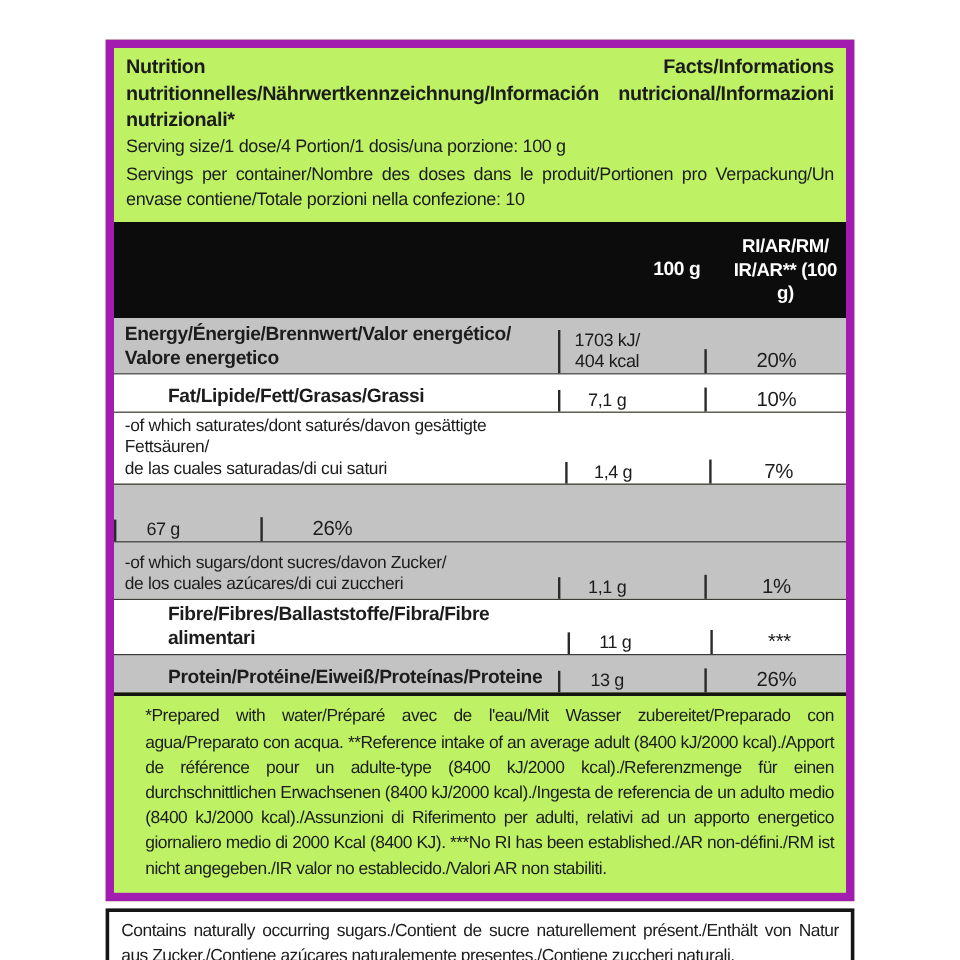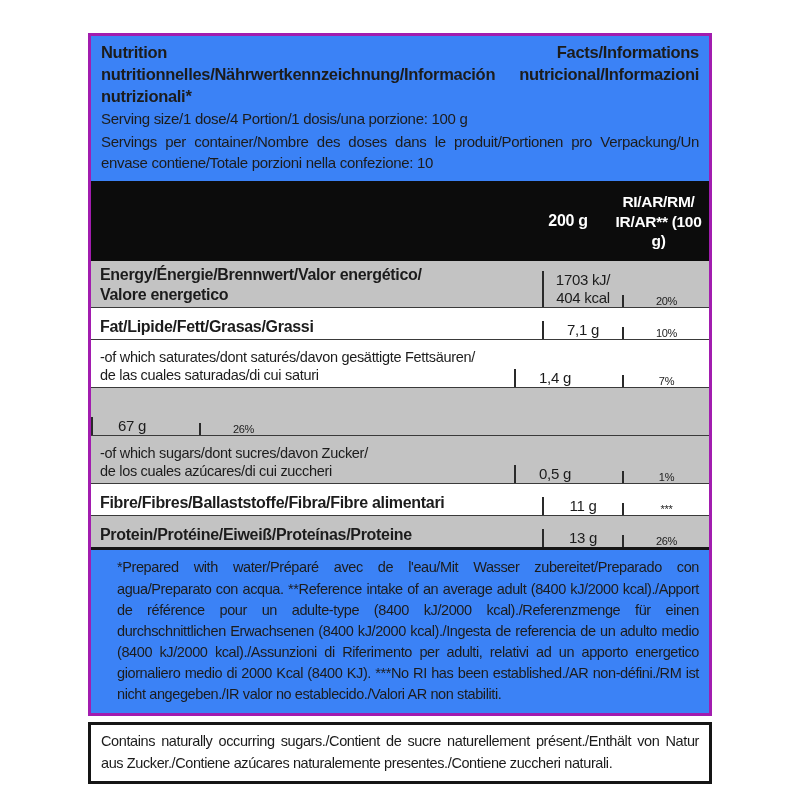--- a/index.html
+++ b/index.html
@@ -10,22 +10,22 @@
     letter-spacing: -0.3px;
     position: relative;
   }
   .label-wrap {
     position: absolute;
     left: 88px;
     top: 33px;
     width: 624px;
   }
   .main-box {
-    border: 3px solid #a21caf;
-    background: #3b82f6;
+    border: 7px solid #a21caf;
+    background: #bef264;
   }
   
   .head-section {
     padding: 6px 10px 8px 10px;
     min-height: 119px;
   }
   .label-title {
     font-size: 16.5px;
     font-weight: 700;
     line-height: 1.32;
@@ -90,28 +90,29 @@
   .nrow .cell.amount {
     width: 80px;
     border-left: 2px solid #2a2a2a;
     justify-content: center;
     text-align: center;
     font-size: 15px;
     line-height: 1.2;
     white-space: pre-line;
   }
   .nrow .cell.ri {
-    width: 87px;
+    width: 118px;
     border-left: 2px solid #2a2a2a;
     justify-content: center;
     text-align: center;
-    font-size: 11px;
-  }
-  .nrow.h1 { min-height: 32px; }
-  .nrow.h2 { min-height: 48px; gap: 28px; }
+    font-size: 17px;
+    margin-left: 42px;
+  }
+  .nrow.h1 { min-height: 32px; padding-left: 36px; }
+  .nrow.h2 { min-height: 48px; }
   .nrow.he { min-height: 46px; }
   
   .footnote-ref {
     border-top: 3px solid #151515;
     padding: 7px 10px 8px 26px;
     font-size: 14.5px;
     letter-spacing: -0.4px;
     line-height: 1.46;
     text-align: justify;
   }
@@ -134,21 +135,21 @@
   <div class="main-box">
 
     <div class="head-section">
       <div class="label-title">Nutrition Facts/Informations nutritionnelles/Nährwertkennzeichnung/Información nutricional/Informazioni nutrizionali*</div>
       <div class="serving-line">Serving size/1 dose/4 Portion/1 dosis/una porzione: 100 g</div>
       <div class="serving-line">Servings per container/Nombre des doses dans le produit/Portionen pro Verpackung/Un envase contiene/Totale porzioni nella confezione: 10</div>
     </div>
 
     <div class="col-header">
       <div class="ch-name"></div>
-      <div class="ch-amount">200 g</div>
+      <div class="ch-amount">100 g</div>
       <div class="ch-ri">RI/AR/RM/
 IR/AR** (100 g)</div>
     </div>
 
     <div class="rows">
 
       <div class="nrow gray he">
         <div class="cell name">Energy/Énergie/Brennwert/Valor energético/
 Valore energetico</div>
         <div class="cell amount">1703 kJ/
@@ -170,21 +171,21 @@
       </div>
 
       <div class="nrow gray h2">
         <div class="cell amount">67 g</div>
         <div class="cell ri">26%</div>
       </div>
 
       <div class="nrow gray sub h2">
         <div class="cell name">-of which sugars/dont sucres/davon Zucker/
 de los cuales azúcares/di cui zuccheri</div>
-        <div class="cell amount">0,5 g</div>
+        <div class="cell amount">1,1 g</div>
         <div class="cell ri">1%</div>
       </div>
 
       <div class="nrow h1">
         <div class="cell name">Fibre/Fibres/Ballaststoffe/Fibra/Fibre alimentari</div>
         <div class="cell amount">11 g</div>
         <div class="cell ri">***</div>
       </div>
 
       <div class="nrow gray h1">

